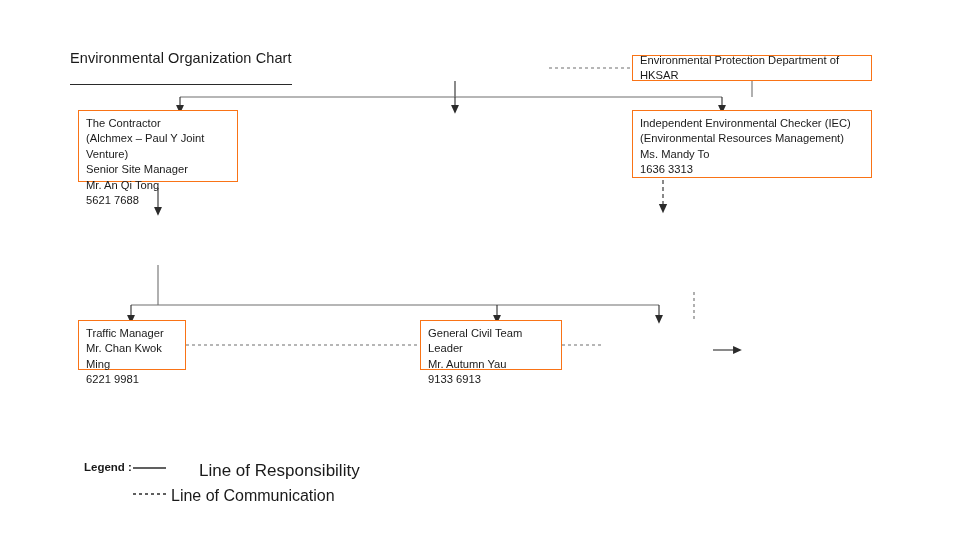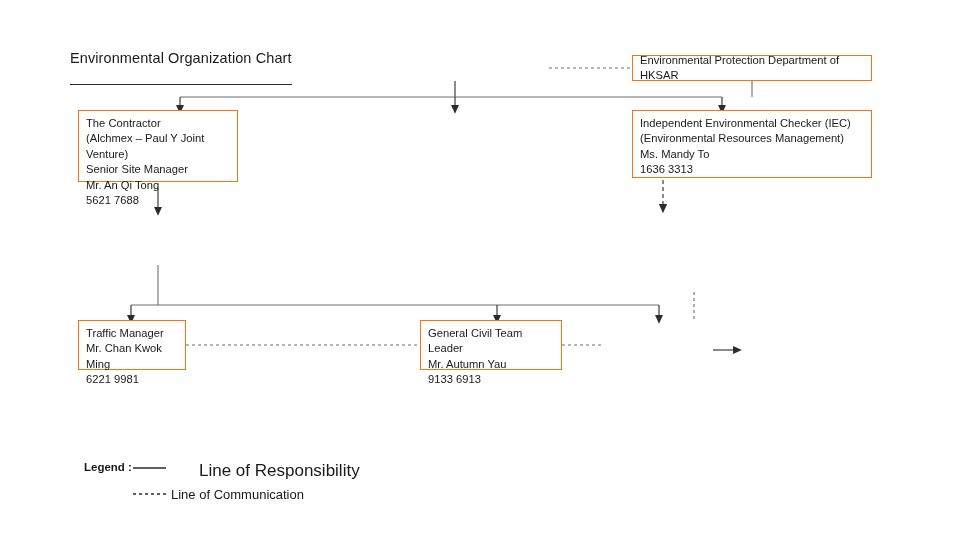--- a/index.html
+++ b/index.html
@@ -7,21 +7,21 @@
        font-family:"Liberation Sans","DejaVu Sans",sans-serif;color:#1a1a1a;}
   #chart{position:absolute;left:0;top:0;width:966px;height:543px;}
   .box{position:absolute;border:1px solid #f97316;background:#ffffff;
        box-sizing:border-box;padding:5px 7px;font-size:11.2px;line-height:15.4px;
        white-space:pre-line;z-index:3;}
   .box.thin{border:1px solid #9a9a9a;}
   .title{position:absolute;left:70px;top:50px;font-size:14.5px;
          letter-spacing:.1px;border-bottom:1.3px solid #2a2a2a;padding-bottom:18px;z-index:4;}
   .legend-label{position:absolute;left:84px;top:461px;font-size:11.5px;font-weight:bold;z-index:4;}
   .legend-t1{position:absolute;left:171px;top:461px;font-size:17px;z-index:4;margin-left:28px;}
-  .legend-t2{position:absolute;left:171px;top:487px;font-size:13px;z-index:4;}
+  .legend-t2{position:absolute;left:171px;top:487px;font-size:16px;z-index:4;}
   svg{position:absolute;left:0;top:0;width:966px;height:543px;z-index:1;overflow:visible;}
   .ln{stroke:#2b2b2b;stroke-width:1.1;fill:none;}
   .ln-thin{stroke:#6f6f6f;stroke-width:1.1;fill:none;}
   .dsh{stroke:#6f6f6f;stroke-width:1.1;fill:none;stroke-dasharray:3 3;}
   .dsh-d{stroke:#3a3a3a;stroke-width:1.2;fill:none;stroke-dasharray:4 3;}
 </style>
 </head>
 <body>
 
 <div id="chart">

